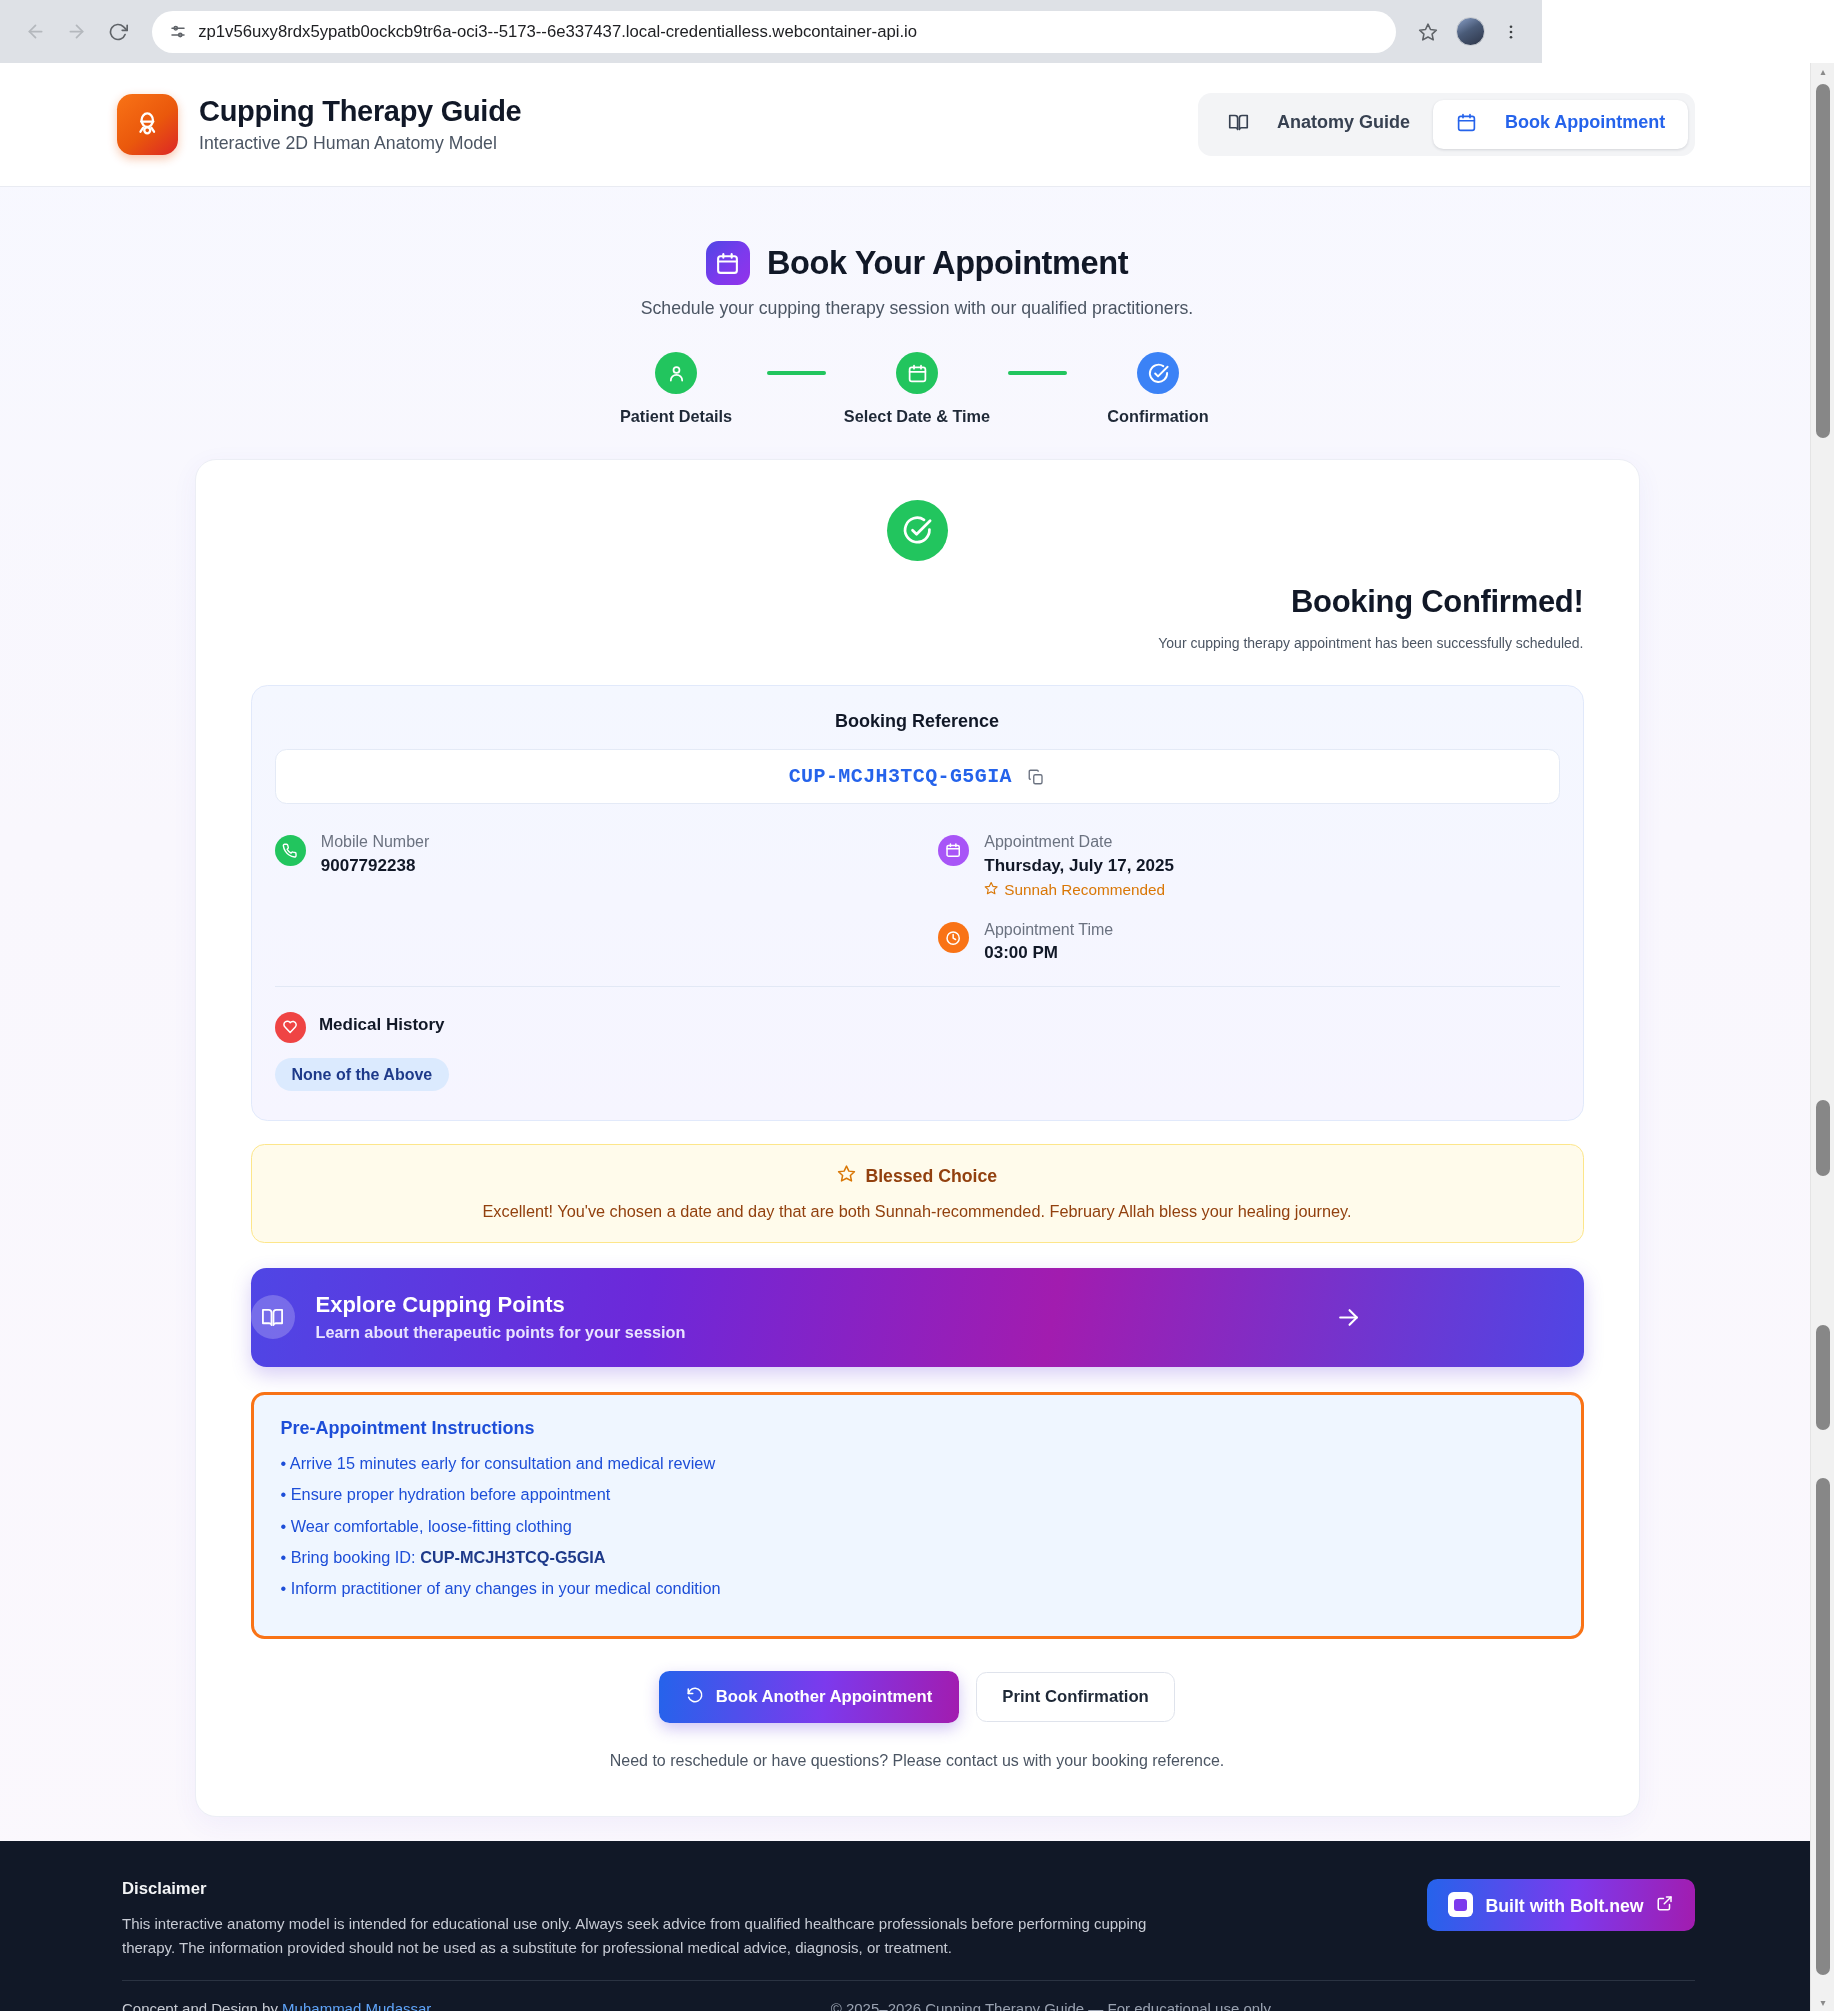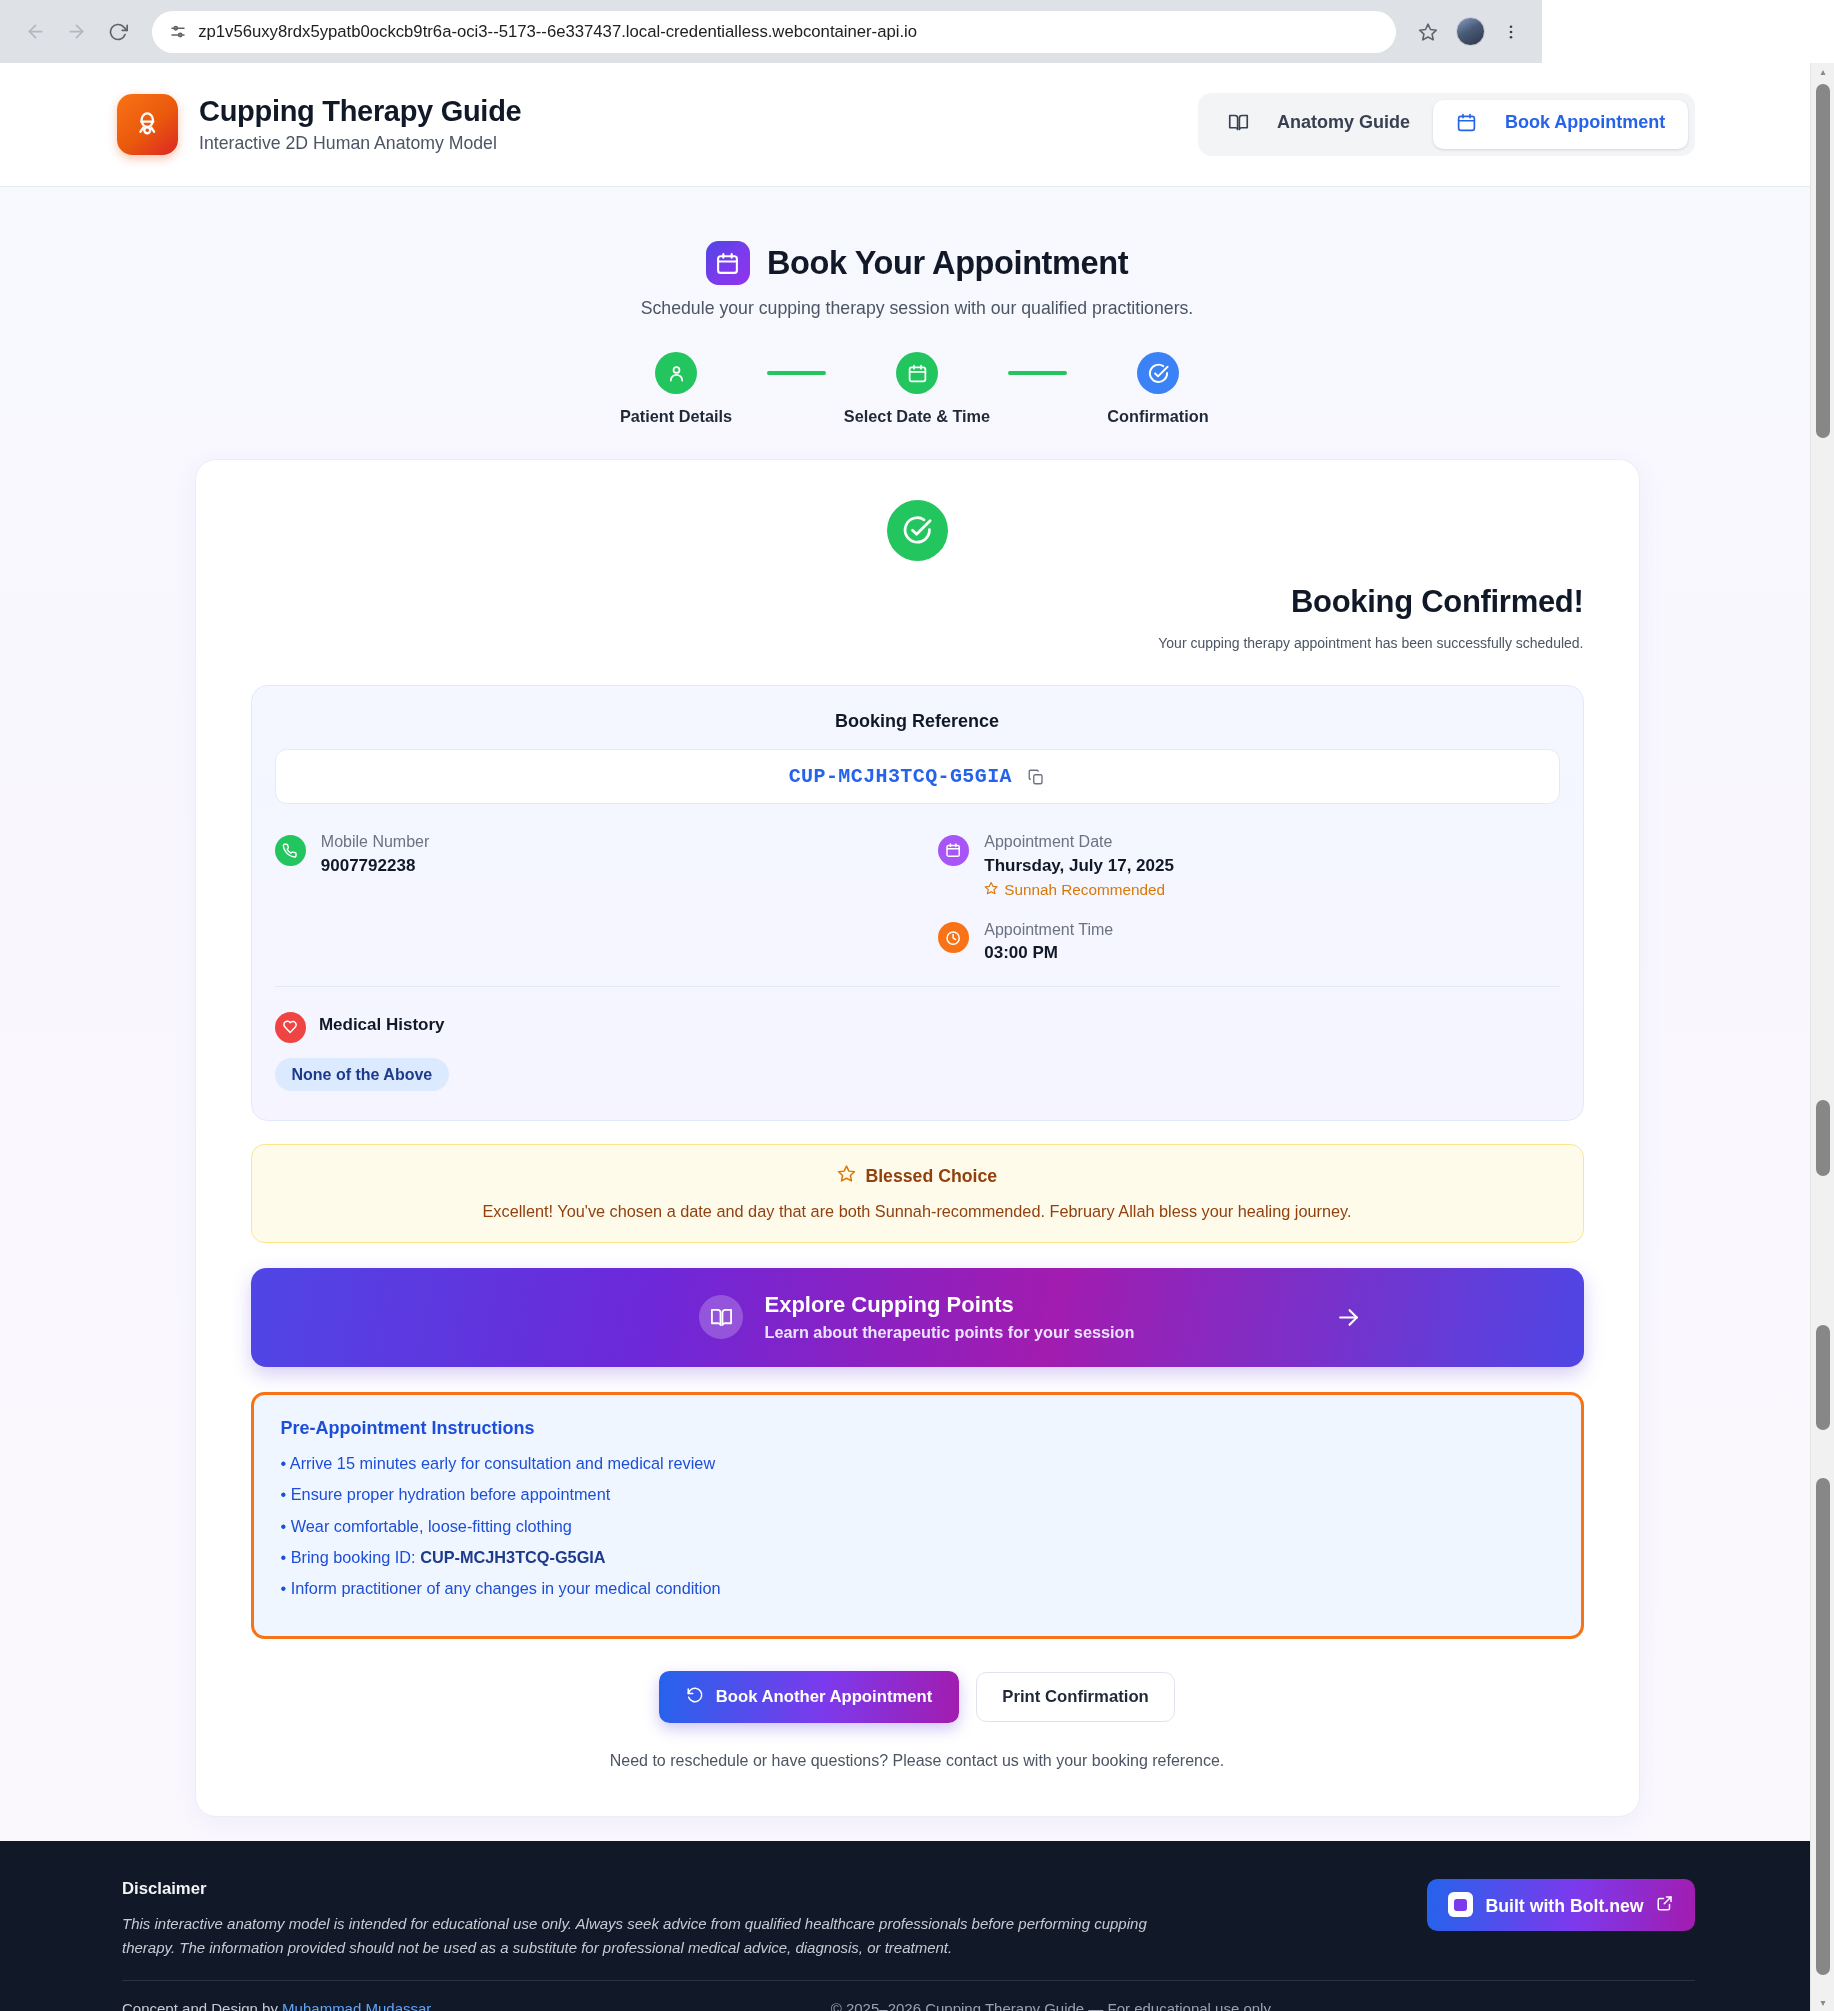--- a/index.html
+++ b/index.html
@@ -196,21 +196,21 @@
     border: 1px solid #fde68a; border-radius: 13.4px;
     padding: 19px 23px 21px; text-align: center;
   }
   .blessed-title { display:flex; align-items:center; justify-content:center; gap:9.6px; font-size: 17.7px; font-weight: 700; color: #92400e; }
   .blessed-body { font-size: 16.3px; color: #92400e; margin-top: 13.4px; }
 
   
   .explore {
     margin-top: 25px; height: 99px; border-radius: 15.3px;
     background: linear-gradient(100deg,#4f46e5 0%, #6d28d9 30%, #a21caf 60%, #4f46e5 100%);
-    display: flex; align-items: center; justify-content: center;
+    display: flex; align-items: center; justify-content: flex-start;
     position: relative; box-shadow: 0 7.6px 19px rgba(99,63,219,.25);
   }
   .explore-inner { display: flex; align-items: center; gap: 21px; }
   .explore-ico {
     width: 44px; height: 44px; border-radius: 50%;
     background: rgba(255,255,255,.22);
     display: flex; align-items: center; justify-content: center;
   }
   .explore-t1 { font-size: 22px; font-weight: 700; color: #ffffff; }
   .explore-t2 { font-size: 16.3px; font-weight: 700; color: #e9e3ff; margin-top: 5.7px; }
@@ -268,21 +268,21 @@
   
   .footer {
     position: absolute; left: 0; bottom: 0;
     width: 1810px; background: #111827; color: #e5e7eb;
     padding: 38px 115px 0 122px;
     height: 170px;
   }
   .footer-top { display: flex; justify-content: space-between; align-items: flex-start; }
   .foot-title { font-size: 16.7px; font-weight: 700; color: #f3f4f6; }
   .foot-text {
-    font-size: 15px; font-style: italic; color: #c7cbd4;
+    font-size: 15px; color: #c7cbd4;
     margin-top: 13.4px; line-height: 1.55; max-width: 1042px;
   }
   .bolt-btn {
     display: flex; align-items: flex-end; gap: 12.4px;
     background: linear-gradient(95deg,#2563eb 0%, #7c3aed 55%, #a21caf 100%);
     color: #ffffff; font-size: 17.7px; font-weight: 700;
     padding: 13.4px 21px; border-radius: 10.5px; white-space: nowrap;
   }
   .bolt-sq {
     width: 25px; height: 25px; border-radius: 5.7px; background: #ffffff;

